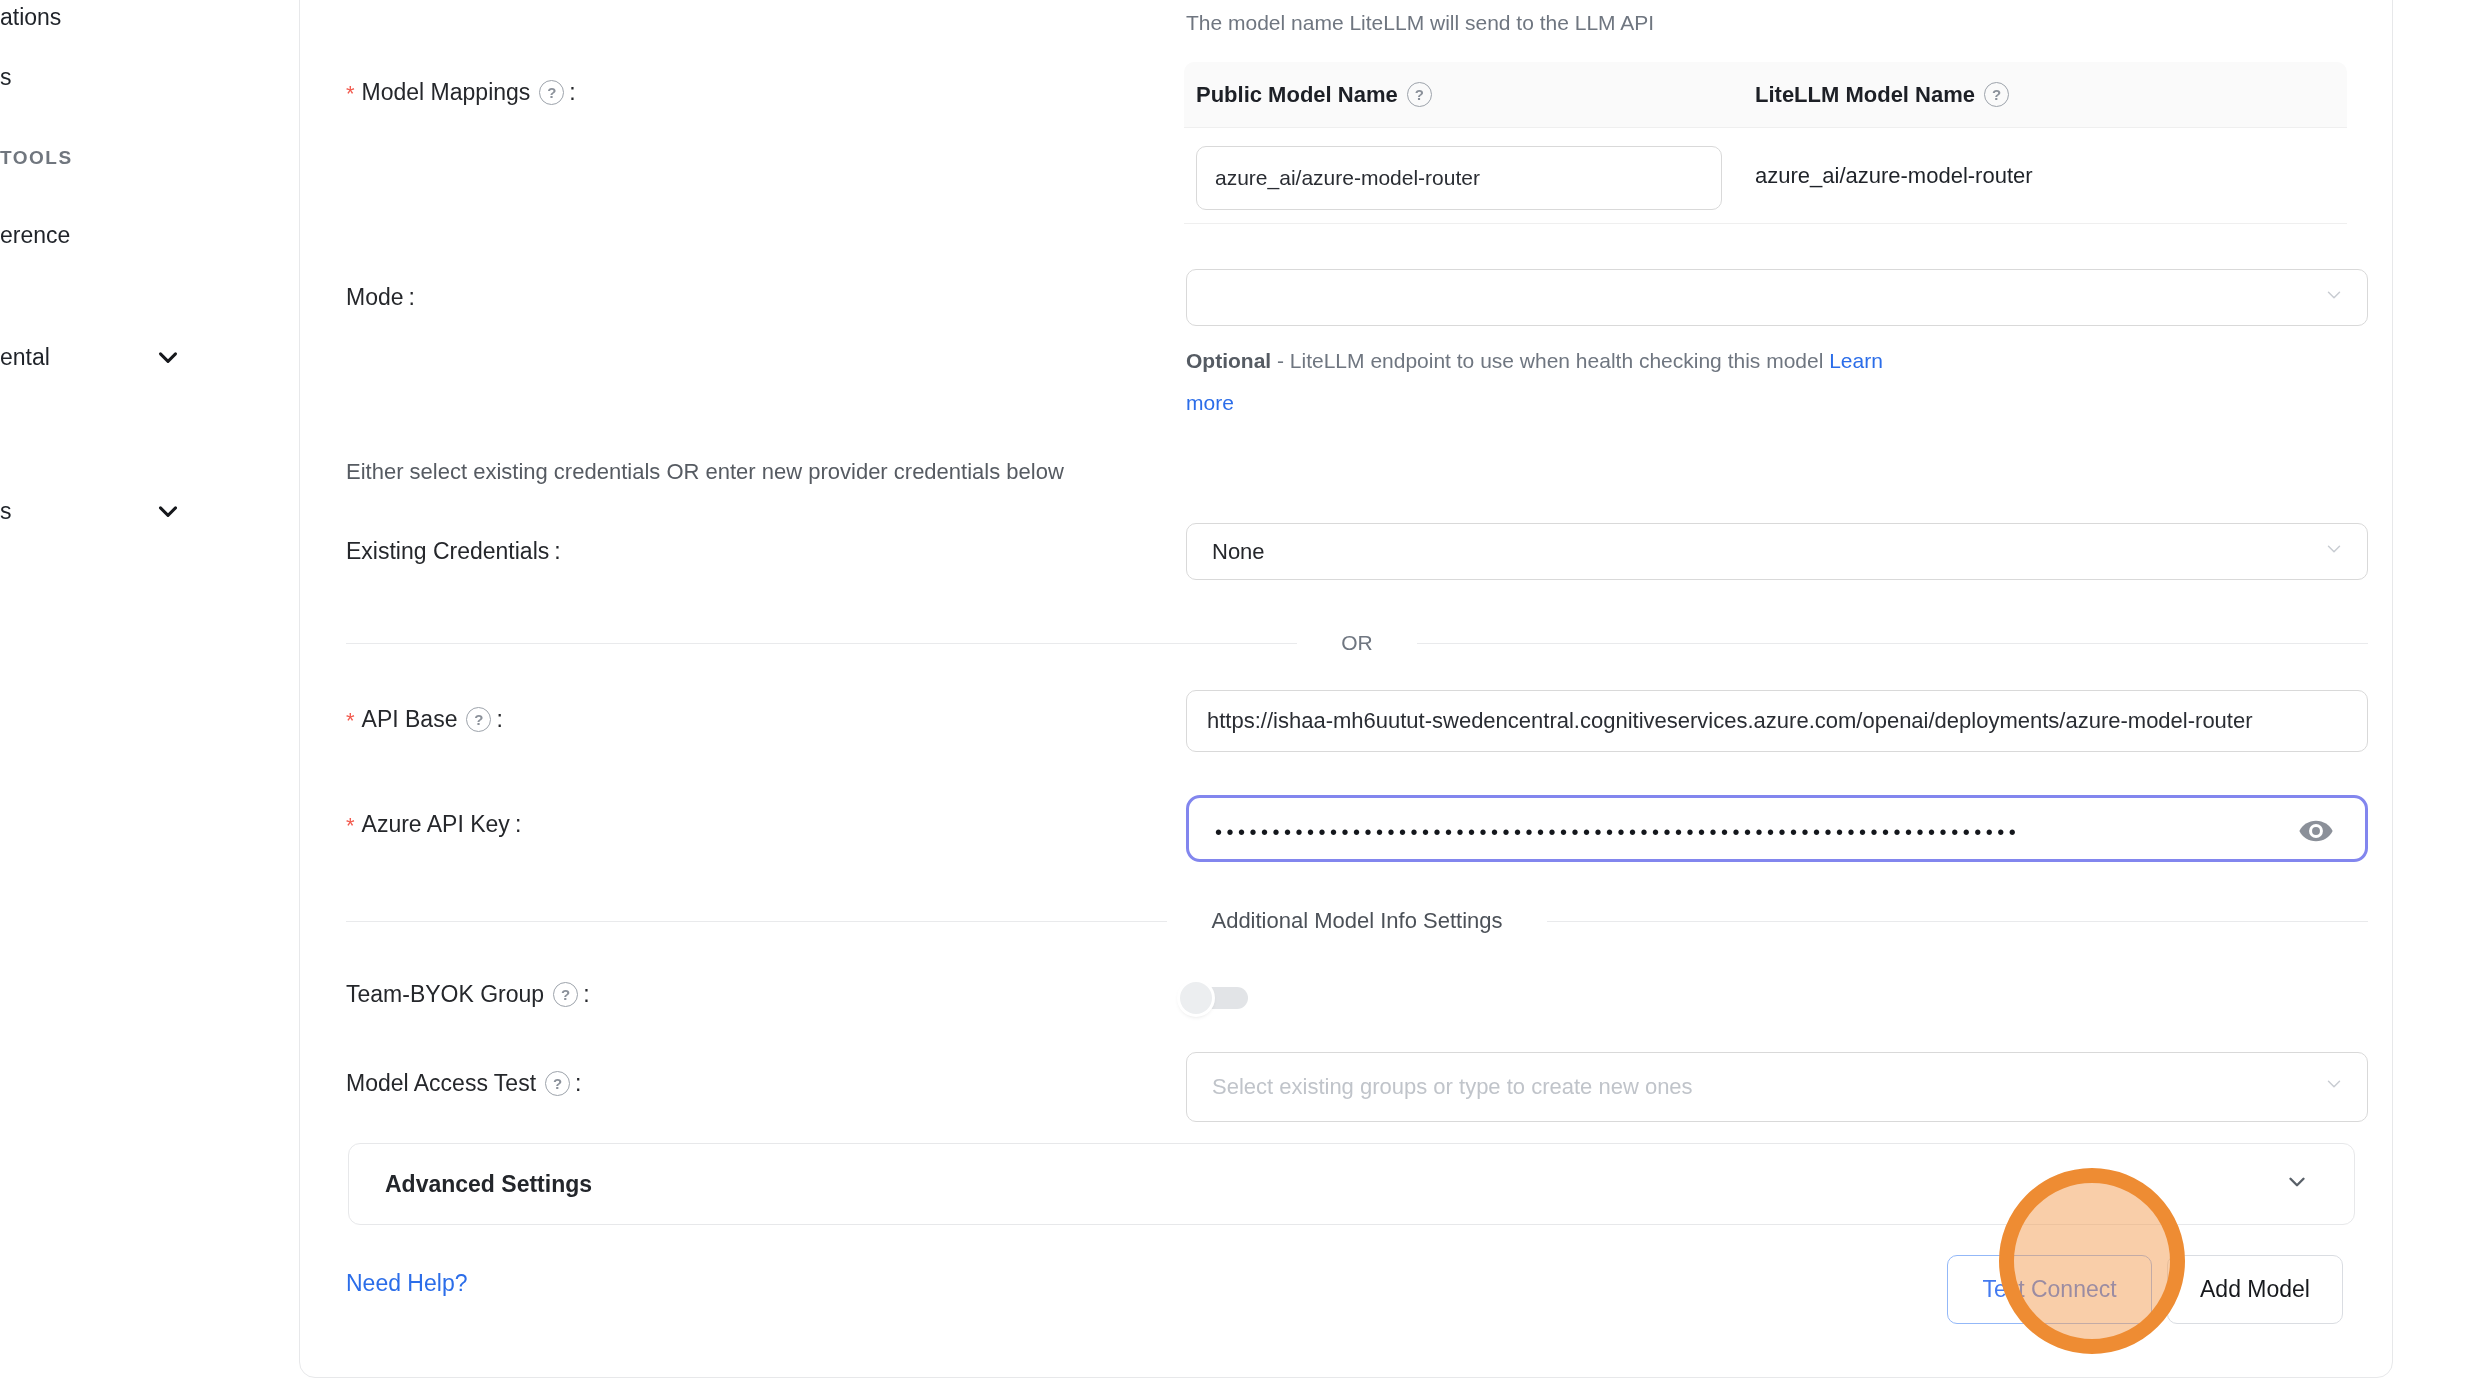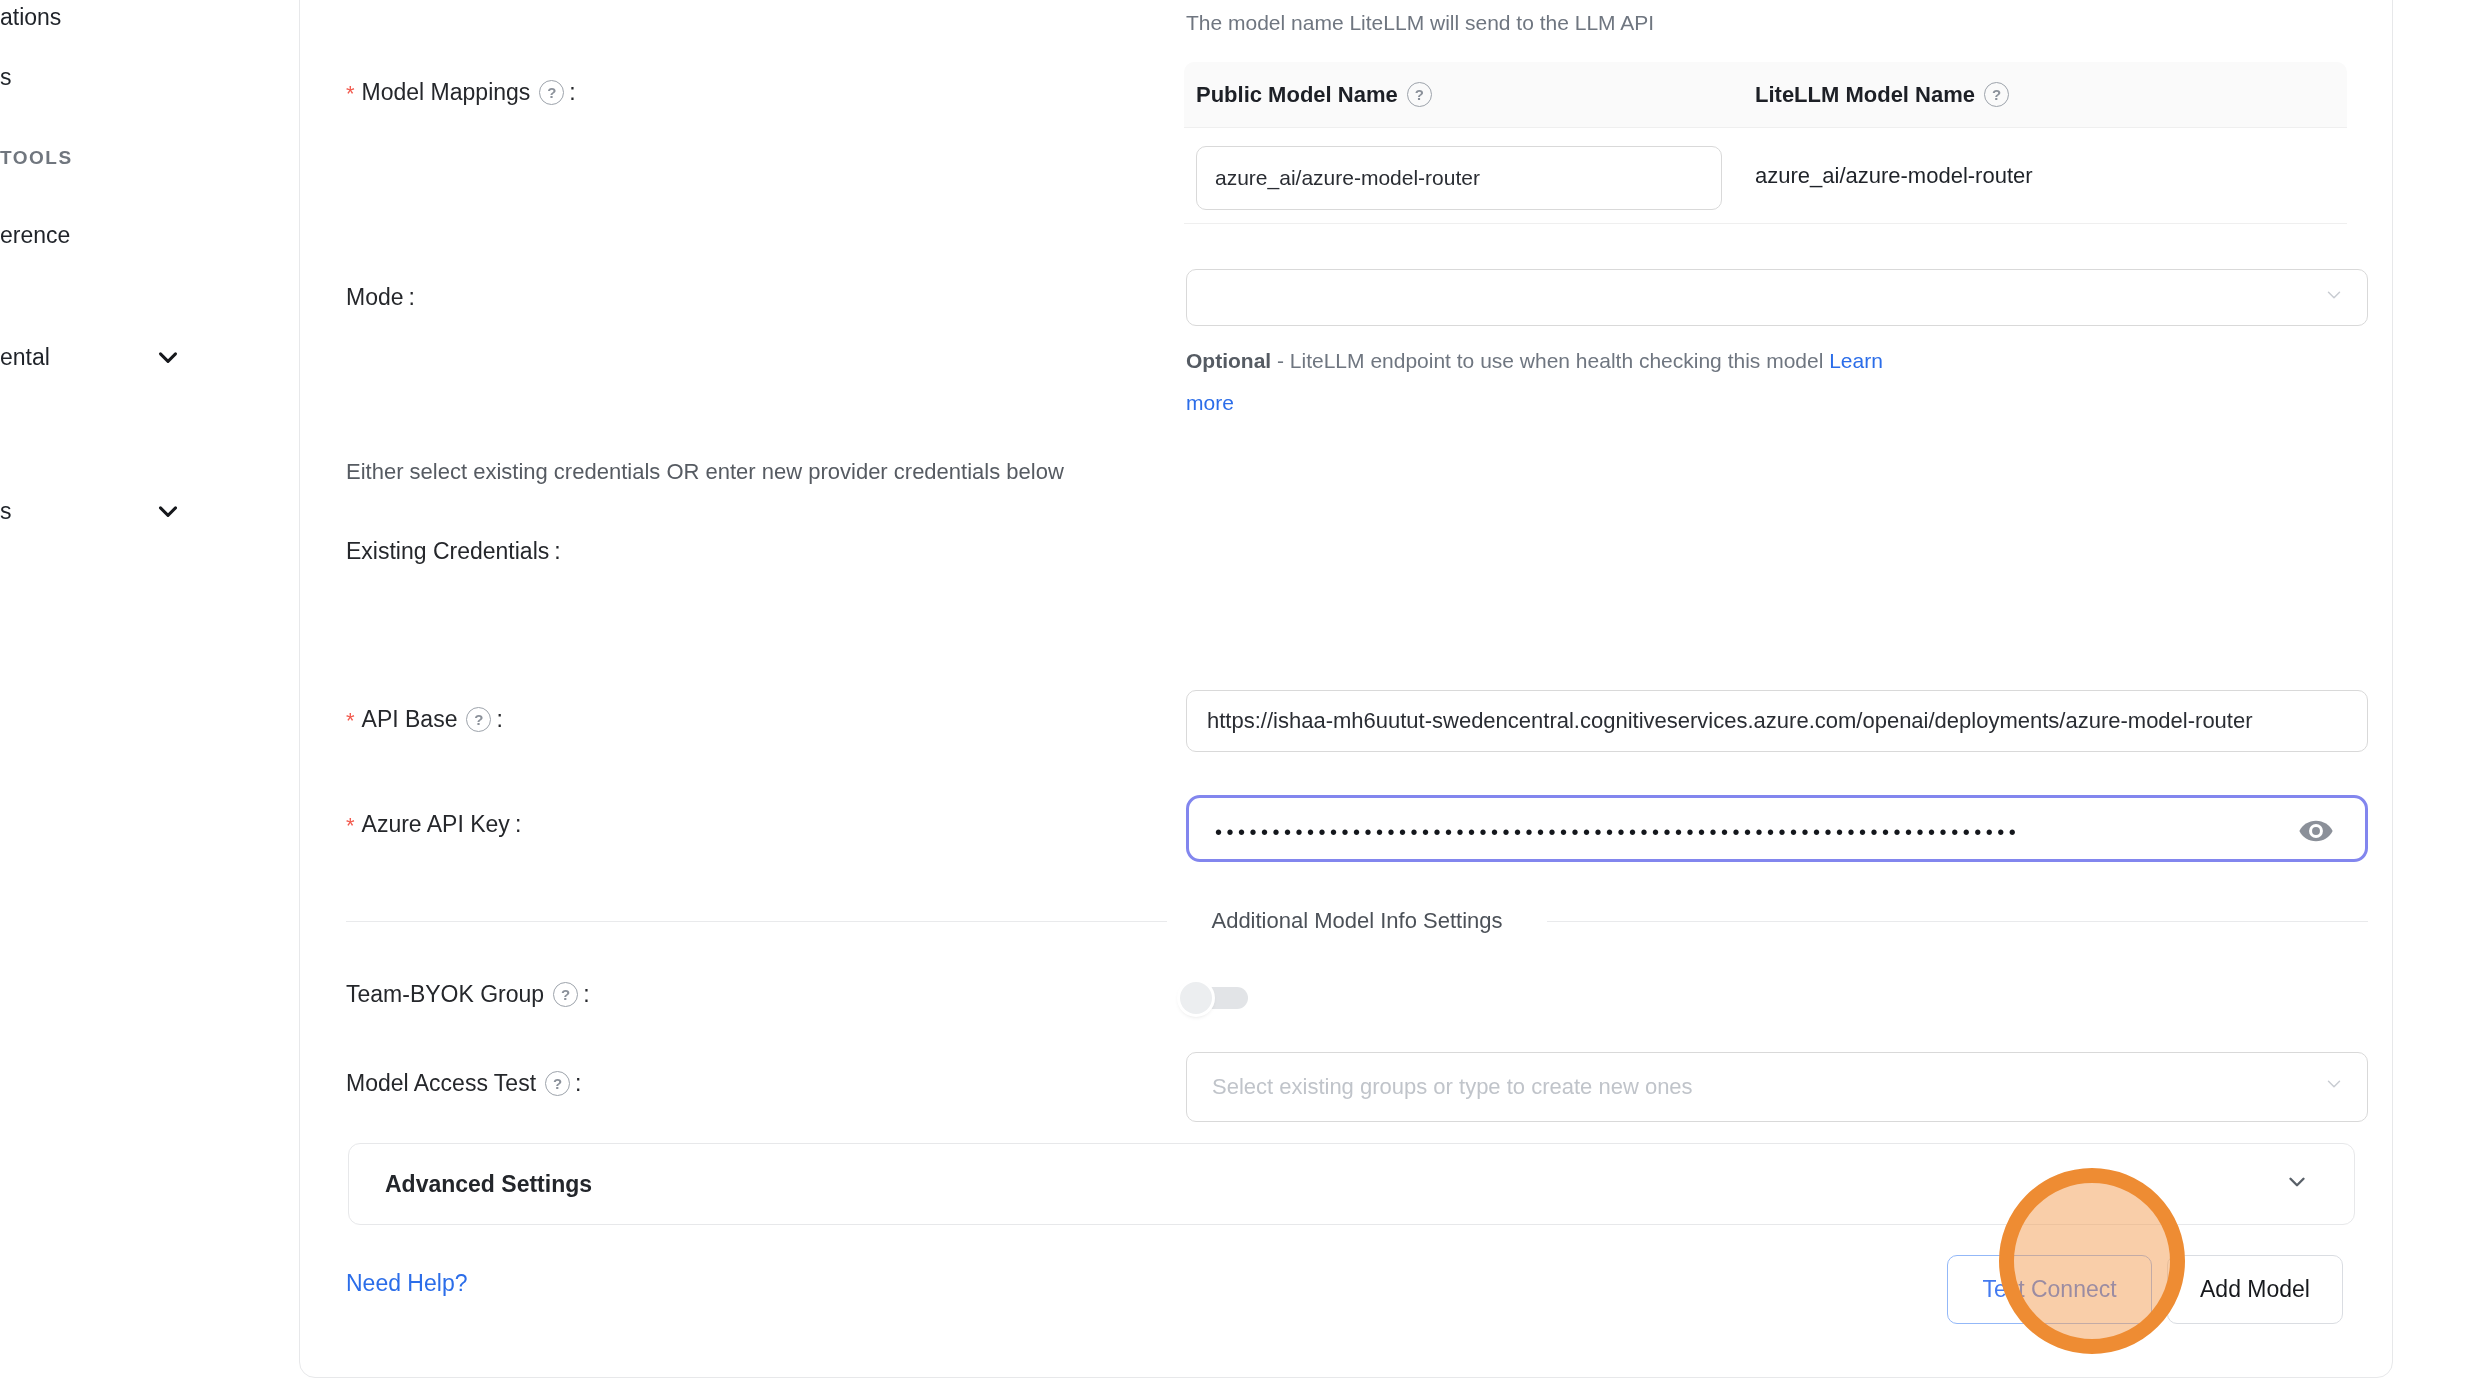--- a/index.html
+++ b/index.html
@@ -163,21 +163,34 @@
   <div class="hint" style="left:1186px;top:391px;">
     <a class="link">more</a>
   </div>
 
   <div class="abs nowrap" style="left:346px;top:459px;font-size:22px;color:#565b62;">Either select existing credentials OR enter new provider credentials below</div>
 
   <div class="flabel" style="top:535px;">
     <span>Existing Credentials</span>
     <span class="colon">:</span>
   </div>
-
+  <div class="select" style="top:523px;height:57px;">
+    <span>None</span>
+    <span class="chev">
+      <svg width="22" height="22" viewBox="0 0 24 24">
+          <path d="M6 9l6 6 6-6" fill="none" stroke="currentColor" stroke-width="1.6" stroke-linecap="round" stroke-linejoin="round"></path>
+        </svg>
+    </span>
+  </div>
+
+  <div class="divider" style="top:630px;">
+    <div class="line"></div>
+    <div class="dtext" style="font-size:21px;color:#6f7680;">OR</div>
+    <div class="line"></div>
+  </div>
 
   <div class="flabel" style="top:703px;">
     <span class="star">*</span>
     <span>API Base</span>
     <span class="qicon">?</span>
     <span class="colon">:</span>
   </div>
   <input class="text-input" style="top: 690px; height: 62px;" type="text" value="https://ishaa-mh6uutut-swedencentral.cognitiveservices.azure.com/openai/deployments/azure-model-router">
 
   <div class="flabel" style="top:808px;">

